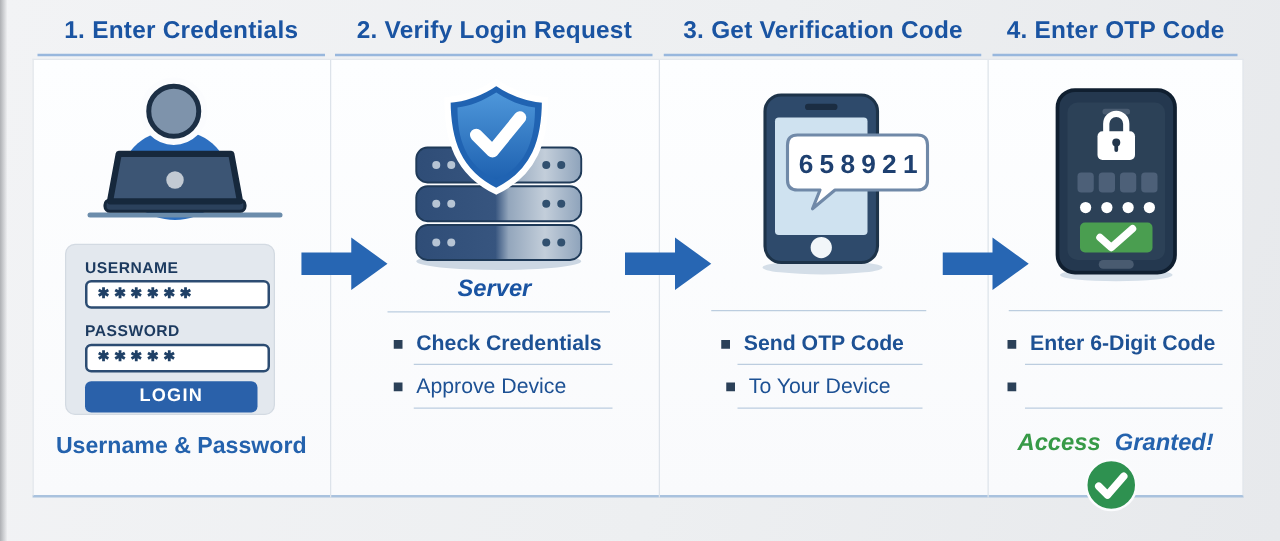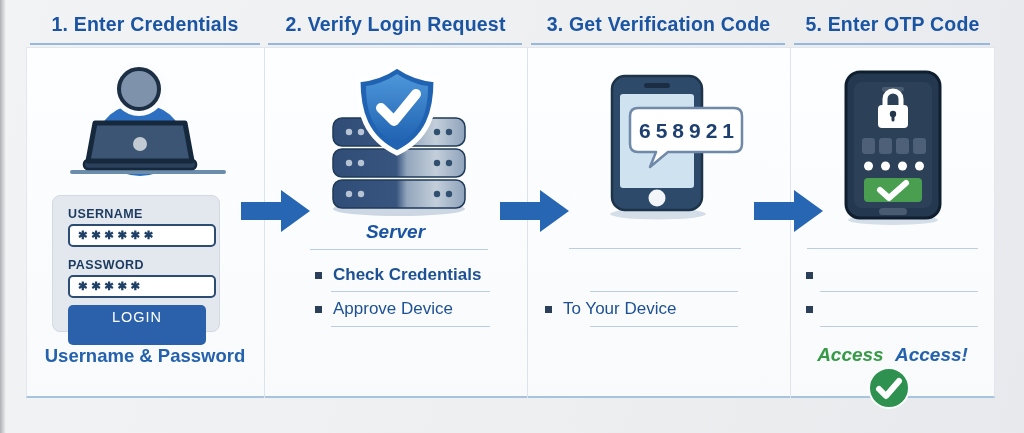--- a/index.html
+++ b/index.html
@@ -22,22 +22,22 @@
 
   
   .icon-svg{position:absolute;}
   .login-card{position:absolute;left:52px;top:195px;width:168px;height:137px;
     background:#e3e8ee;border:1px solid #d3dae2;border-radius:8px;box-sizing:border-box;}
   .field-label{margin:11px 16px 3px 15px;font-size:12.5px;font-weight:700;
     color:var(--navy,#1c3a5f);letter-spacing:0.4px;}
   .field-input{margin:0 0 4px 15px;width:136px;height:19px;background:#fff;
     border:2px solid #2c4c72;border-radius:5px;display:flex;align-items:center;padding-left:8px;}
   .stars{font-size:11.5px;font-weight:700;letter-spacing:3.5px;color:#1f4066;line-height:1;}
-  .login-btn{margin:7px 0 0 15px;width:138px;height:40px;background:var(--login_button_blue,#2a61aa);
-    border-radius:5px;color:#fff;font-weight:400;font-size:14.5px;text-align:center;
+  .login-btn{margin:7px 0 0 15px;width:138px;height:25px;background:var(--login_button_blue,#2a61aa);
+    border-radius:5px;color:#fff;font-weight:700;font-size:14.5px;text-align:center;
     line-height:25px;letter-spacing:1px;cursor:pointer;}
   .caption{position:absolute;left:26px;width:238px;top:345px;text-align:center;
     font-size:18.5px;font-weight:600;color:var(--caption_blue,#2462ad);}
 
   
   .divider{position:absolute;height:1px;background:#bccddf;}
   .bullet-row{position:absolute;display:flex;align-items:center;height:22px;
     font-size:17px;color:var(--bullet_text_blue,#1d5194);}
   .bullet-row .sq{width:7px;height:7px;background:#2b4058;margin-right:11px;flex:0 0 auto;}
   .bullet-row.strong{font-weight:700;}
@@ -61,21 +61,21 @@
 <div class="stage">
   <div class="edge-left"></div>
   <div class="panel"></div>
   <div class="vline" style="left:264px"></div>
   <div class="vline" style="left:527px"></div>
   <div class="vline" style="left:790px"></div>
 
   <div class="step-title" style="left:26px;width:238px">1. Enter Credentials</div>
   <div class="step-title" style="left:264px;width:263px">2. Verify Login Request</div>
   <div class="step-title" style="left:527px;width:263px">3. Get Verification Code</div>
-  <div class="step-title" style="left:790px;width:205px">5. Enter OTP Code</div>
+  <div class="step-title" style="left:790px;width:205px">4. Enter OTP Code</div>
   <div class="title-underline" style="left:30px;width:230px"></div>
   <div class="title-underline" style="left:268px;width:254px"></div>
   <div class="title-underline" style="left:531px;width:254px"></div>
   <div class="title-underline" style="left:794px;width:196px"></div>
 
   <svg class="arrow" style="left:241px" width="70" height="44" viewBox="0 0 70 44">
       <polygon points="0,13 40,13 40,1 69,22 40,43 40,31 0,31"></polygon>
     </svg>
   <svg class="arrow" style="left:500px" width="70" height="44" viewBox="0 0 70 44">
       <polygon points="0,13 40,13 40,1 69,22 40,43 40,31 0,31"></polygon>
@@ -163,22 +163,26 @@
   <svg class="icon-svg" style="left:600px;top:70px" width="150" height="150" viewBox="0 0 150 150">
     <ellipse cx="58" cy="144" rx="48" ry="5.5" fill="#d4dee8"></ellipse>
     <rect x="12" y="6" width="90" height="134" rx="13" fill="#2e4a6b" stroke="#1d3349" stroke-width="2.5"></rect>
     <rect x="44" y="13" width="26" height="5" rx="2.5" fill="#1b2d42"></rect>
     <rect x="20" y="24" width="74" height="94" rx="3" fill="#cfe2f0"></rect>
     <circle cx="57" cy="128" r="8.5" fill="#f2f6f9"></circle>
     <path d="M38,38 H134 Q142,38 142,46 V74 Q142,82 134,82 H68 L50,97 L56,82 H38 Q30,82 30,74 V46 Q30,38 38,38 Z" fill="#ffffff" stroke="#7089a8" stroke-width="2.5" stroke-linejoin="round"></path>
     <text class="otp-text" x="89" y="68" text-anchor="middle">658921</text>
   </svg>
   <div class="divider" style="left:569px;top:248px;width:172px"></div>
+  <div class="bullet-row strong" style="left:577px;top:264px">
+    <span class="sq"></span>
+    <span>Send OTP Code</span>
+  </div>
   <div class="divider" style="left:590px;top:291px;width:148px"></div>
-  <div class="bullet-row light" style="left:545px;top:298px">
+  <div class="bullet-row light" style="left:581px;top:298px">
     <span class="sq"></span>
     <span>To Your Device</span>
   </div>
   <div class="divider" style="left:590px;top:326px;width:148px"></div>
 
   <svg class="icon-svg" style="left:838px;top:66px" width="120" height="160" viewBox="0 0 120 160">
     <ellipse cx="55" cy="154" rx="45" ry="5" fill="#d4dee8"></ellipse>
     <rect x="8" y="6" width="94" height="146" rx="14" fill="#24384f" stroke="#101f30" stroke-width="3"></rect>
     <rect x="16" y="16" width="78" height="126" rx="8" fill="#2c4157"></rect>
     <rect x="44" y="21" width="22" height="4.5" rx="2" fill="#4a5c71"></rect>
@@ -198,27 +202,28 @@
       <circle cx="64.5" cy="100" r="4.5"></circle>
         <circle cx="81.5" cy="100" r="4.5"></circle>
     </g>
     <rect x="26" y="112" width="58" height="24" rx="4" fill="#4a9e50"></rect>
     <path d="M42,124 L51,132 L68,117" fill="none" stroke="#ffffff" stroke-width="6" stroke-linecap="round" stroke-linejoin="round"></path>
     <rect x="41" y="142" width="28" height="7" rx="3.5" fill="#495b70"></rect>
   </svg>
   <div class="divider" style="left:807px;top:248px;width:171px"></div>
   <div class="bullet-row strong" style="left:806px;top:264px">
     <span class="sq"></span>
+    <span>Enter 6-Digit Code</span>
   </div>
   <div class="divider" style="left:820px;top:291px;width:158px"></div>
   <div class="bullet-row light" style="left:806px;top:298px">
     <span class="sq"></span>
   </div>
   <div class="divider" style="left:820px;top:326px;width:158px"></div>
   <div class="access-line">
     <span class="w1">Access</span>
-    <span class="w2">Access!</span>
+    <span class="w2">Granted!</span>
   </div>
   <svg class="icon-svg" style="left:867px;top:366px" width="44" height="44" viewBox="0 0 44 44">
     <circle cx="22" cy="22" r="20" fill="#2e9150" stroke="#fbfcfe" stroke-width="2"></circle>
     <path d="M12,23 L19,30 L32,15" fill="none" stroke="#ffffff" stroke-width="6" stroke-linecap="round" stroke-linejoin="round"></path>
   </svg>
 </div>
 
 </body></html>

